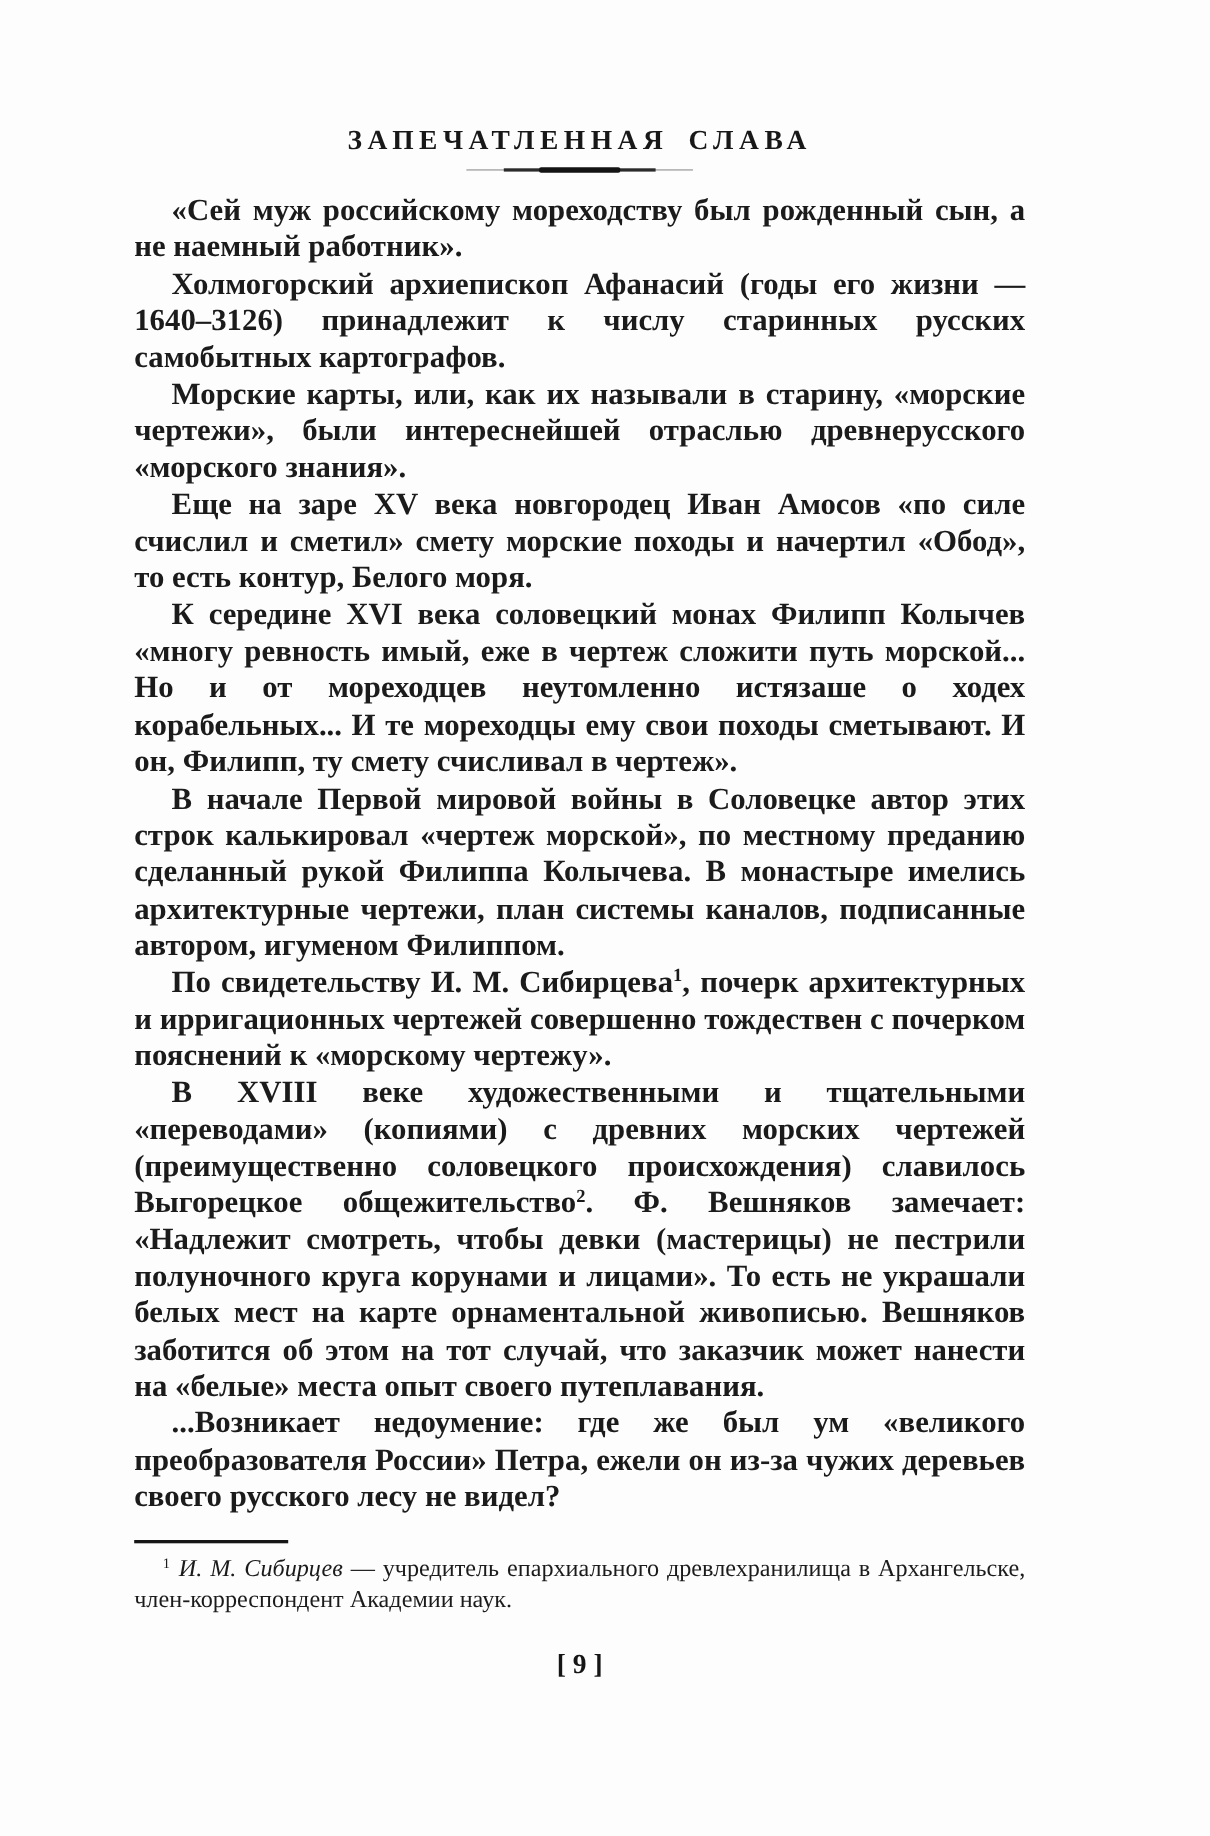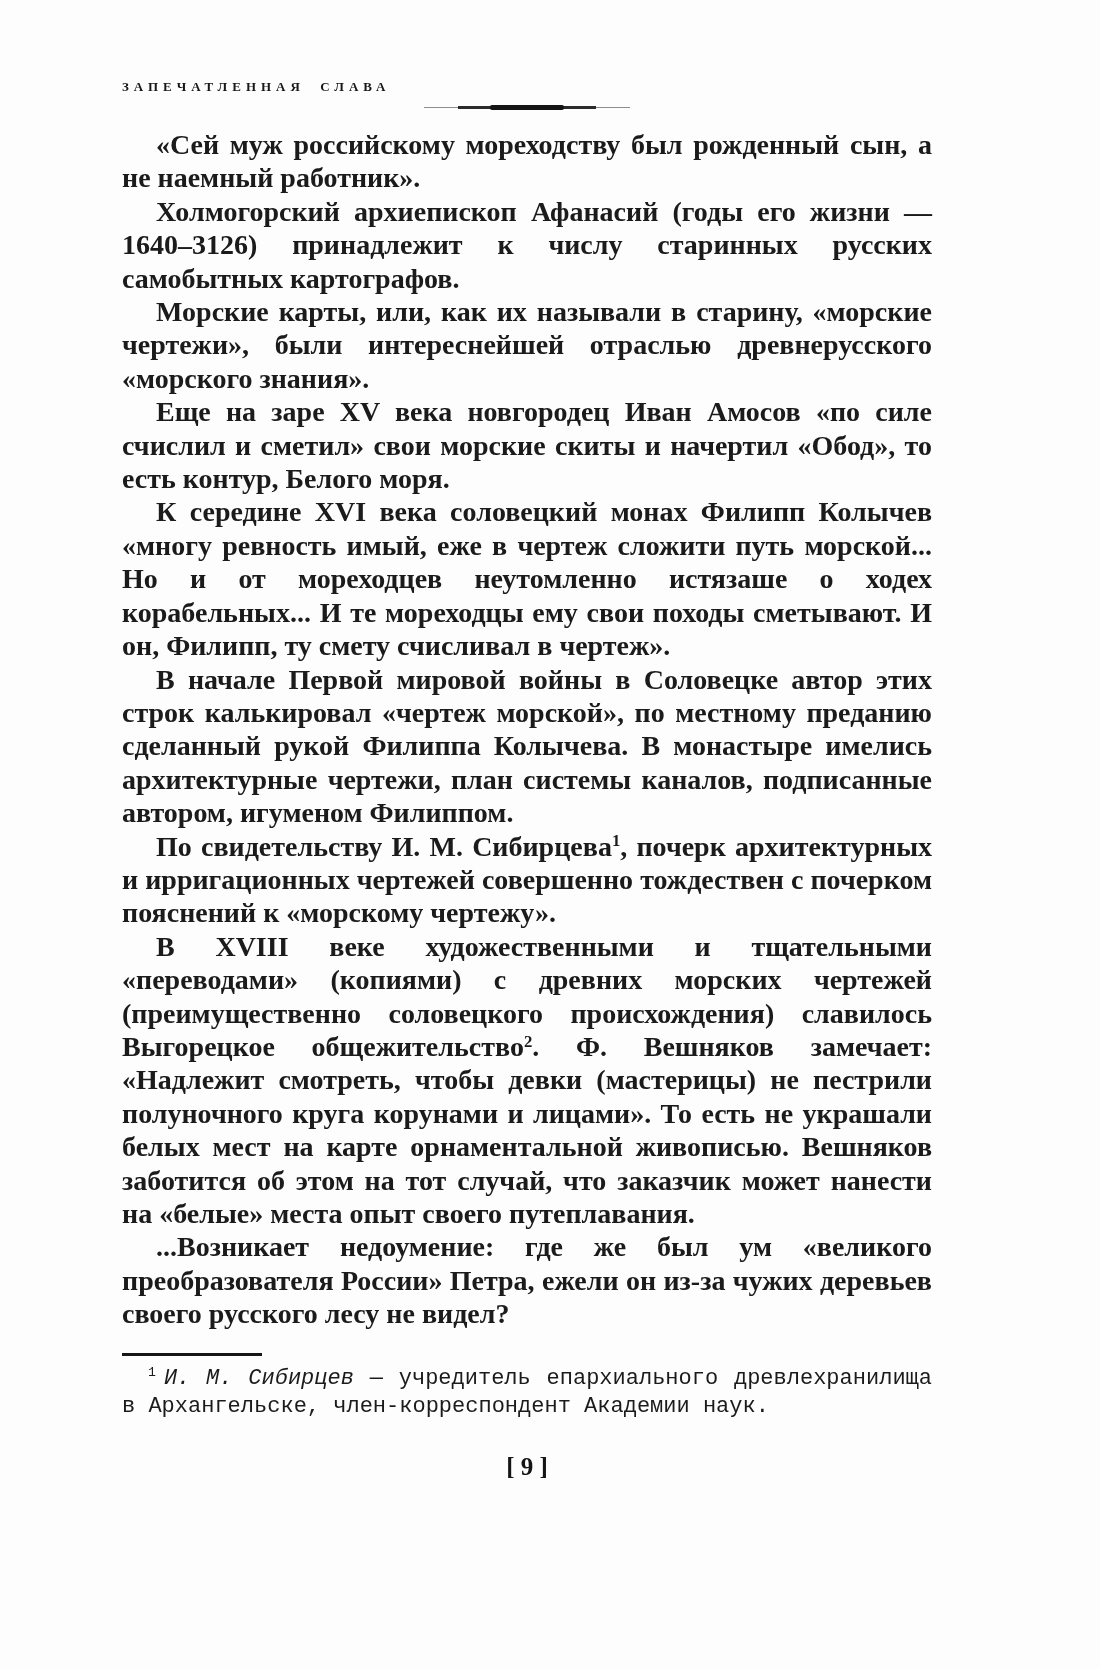--- a/index.html
+++ b/index.html
@@ -16,22 +16,23 @@
     font-family: "Liberation Serif", "DejaVu Serif", serif;
     color: #1b1b1b;
   }
   .column {
     position: absolute;
     left: 122px;
     top: 0;
     width: 810px;
   }
   .running-title {
-    margin-top: 79px;
-    font-size: 13px;
+    margin-top: 114px;
+    text-align: center;
+    font-size: 25px;
     font-weight: bold;
     letter-spacing: 5px;
     word-spacing: 7px;
     color: #181818;
   }
   .divider {
     position: relative;
     width: 206px;
     height: 6px;
     margin: 10px auto 0 auto;
@@ -76,21 +77,20 @@
   .footnotes {
     margin-top: 9px;
     font-size: 22px;
     line-height: 28px;
     text-align: justify;
   }
   .footnotes p {
     margin: 0;
     padding: 0;
     text-indent: 26px;
-    font-family: Liberation Mono, monospace;
   }
   .footnotes sup {
     margin-right: 8px;
   }
   .page-number {
     margin-top: 32px;
     text-align: center;
     font-size: 25px;
     font-weight: bold;
     color: #151515;
@@ -107,21 +107,21 @@
     <div class="divider">
       <div class="d-thin"></div>
       <div class="d-mid"></div>
       <div class="d-thick"></div>
     </div>
 
     <div class="body-text">
         <p>«Сей муж российскому мореходству был рожденный сын, а не наемный работник».</p>
         <p>Холмогорский архиепископ Афанасий (годы его жизни — 1640–3126) принадлежит к числу старинных русских самобытных картографов.</p>
         <p>Морские карты, или, как их называли в старину, «морские чертежи», были интереснейшей отраслью древнерусского «морского знания».</p>
-        <p>Еще на заре XV века новгородец Иван Амосов «по силе счислил и сметил» свои морские скиты и начертил «Обод», то есть контур, Белого моря.</p>
+        <p>Еще на заре XV века новгородец Иван Амосов «по силе счислил и сметил» смету морские походы и начертил «Обод», то есть контур, Белого моря.</p>
         <p>К середине XVI века соловецкий монах Филипп Колычев «многу ревность имый, еже в чертеж сложити путь морской... Но и от мореходцев неутомленно истязаше о ходех корабельных... И те мореходцы ему свои походы сметывают. И он, Филипп, ту смету счисливал в чертеж».</p>
         <p>В начале Первой мировой войны в Соловецке автор этих строк калькировал «чертеж морской», по местному преданию сделанный рукой Филиппа Колычева. В монастыре имелись архитектурные чертежи, план системы каналов, подписанные автором, игуменом Филиппом.</p>
         <p>По свидетельству И. М. Сибирцева<sup>1</sup>, почерк архитектурных и ирригационных чертежей совершенно тождествен с почерком пояснений к «морскому чертежу».</p>
         <p>В XVIII веке художественными и тщательными «переводами» (копиями) с древних морских чертежей (преимущественно соловецкого происхождения) славилось Выгорецкое общежительство<sup>2</sup>. Ф. Вешняков замечает: «Надлежит смотреть, чтобы девки (мастерицы) не пестрили полуночного круга корунами и лицами». То есть не украшали белых мест на карте орнаментальной живописью. Вешняков заботится об этом на тот случай, что заказчик может нанести на «белые» места опыт своего путеплавания.</p>
         <p>...Возникает недоумение: где же был ум «великого преобразователя России» Петра, ежели он из-за чужих деревьев своего русского лесу не видел?</p>
       </div>
 
     <div class="fn-rule"></div>
 
     <div class="footnotes">

